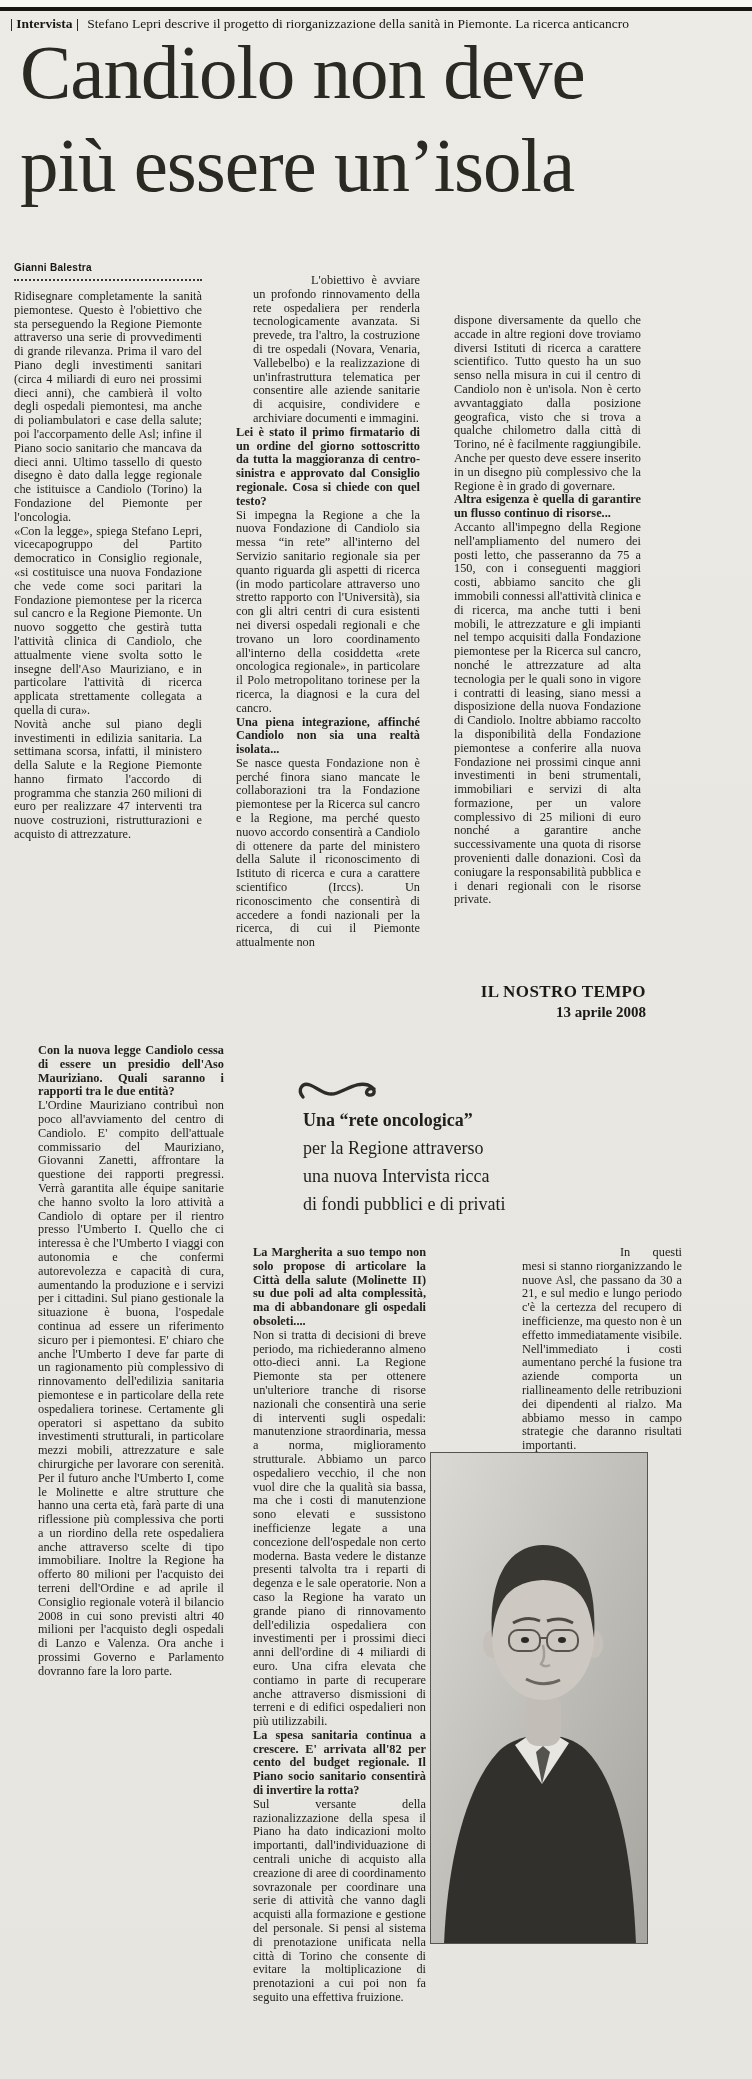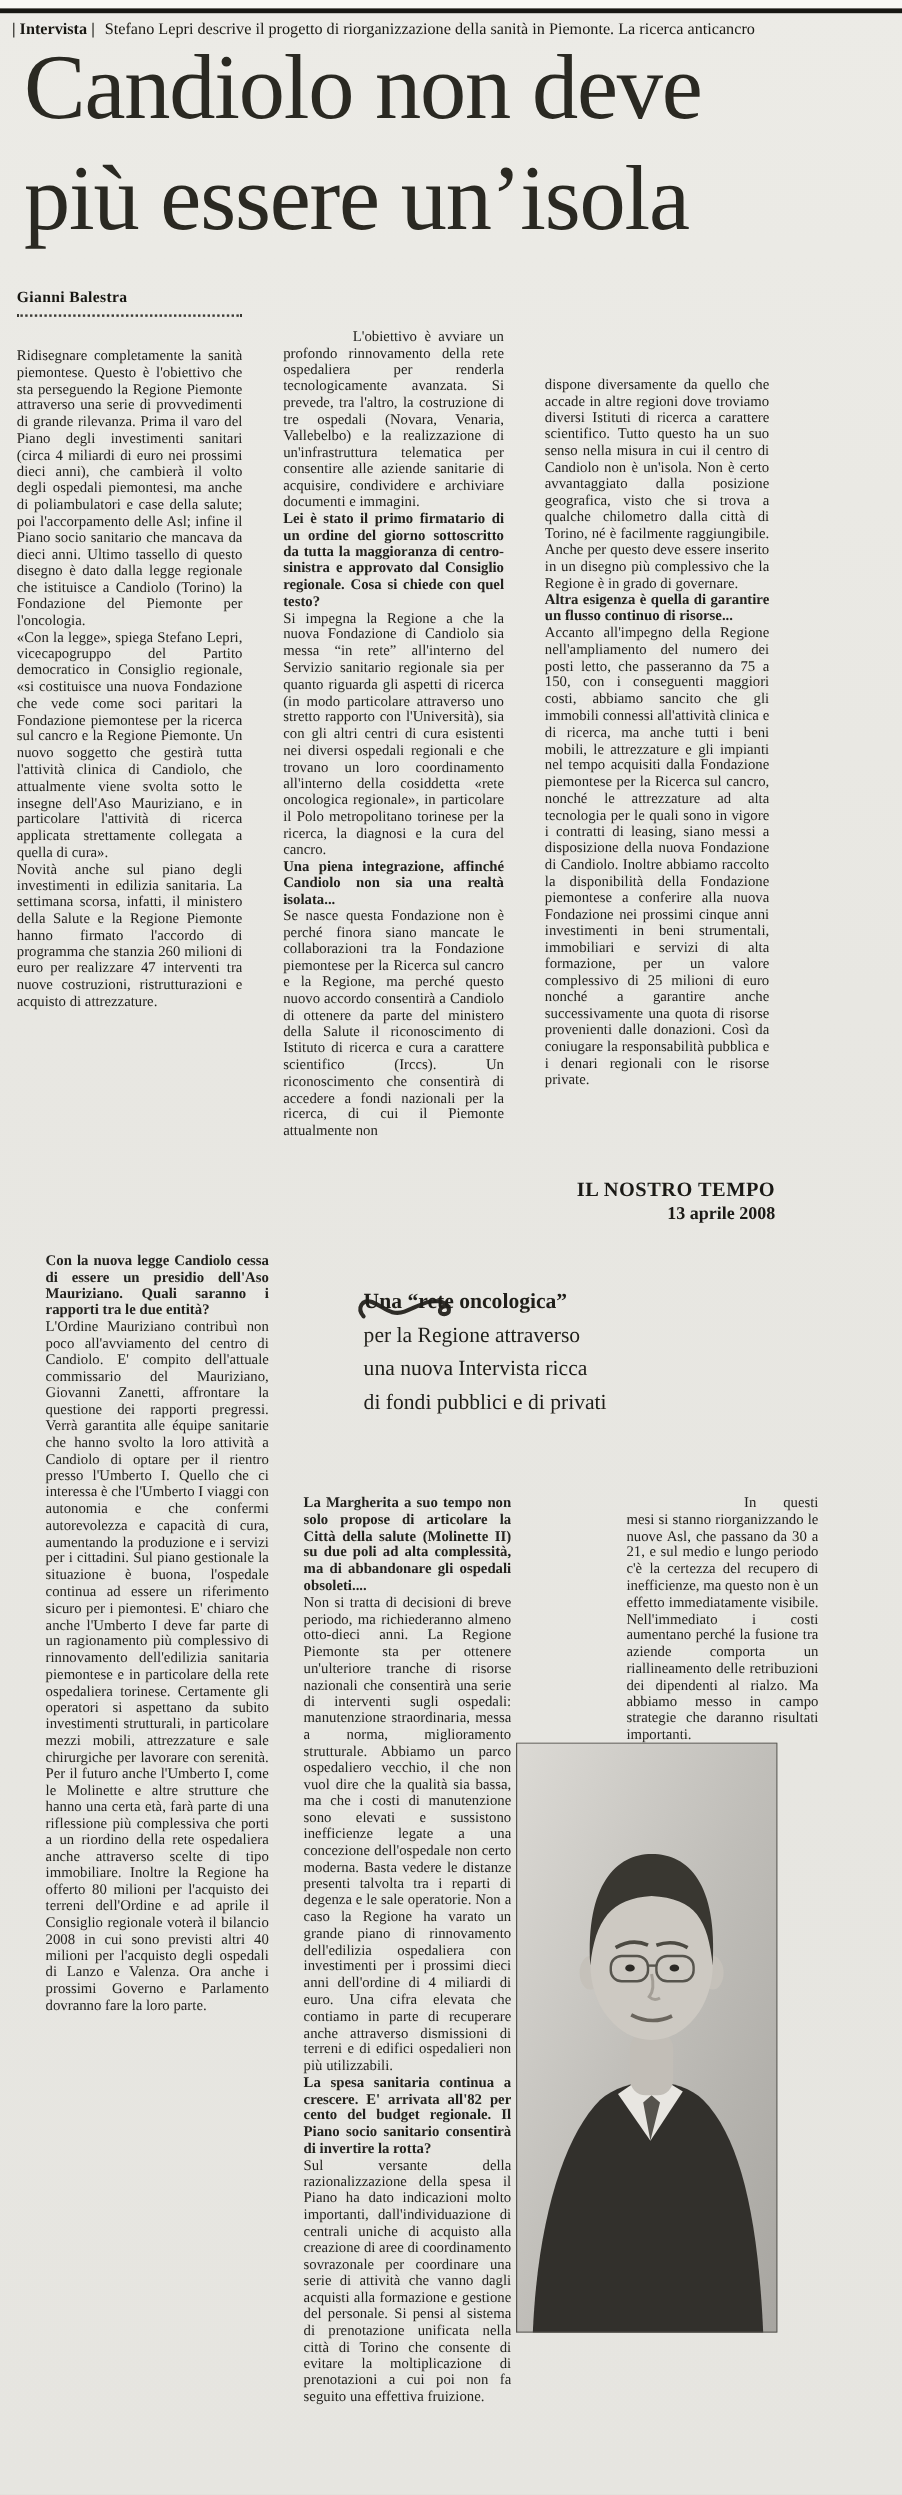--- a/index.html
+++ b/index.html
@@ -11,41 +11,41 @@
   }
   .top-margin { position:absolute; top:0; left:0; width:752px; height:7px; background:#f7f7f4; }
   .top-rule   { position:absolute; top:7px; left:0; width:752px; height:4px; background:#171713; }
   .kicker { position:absolute; top:16px; left:10px; font-size:13.5px; white-space:nowrap; color:#191813; }
   .kicker-label { font-weight:bold; margin-right:5px; }
   .headline {
     position:absolute; top:26px; left:20px; margin:0; font-weight:normal;
     font-size:77px; line-height:93px; letter-spacing:-1px; color:#2a2922; width:700px;
   }
   .byline {
-    position:absolute; top:240px; left:14px; width:188px;
-    font-family:Liberation Serif, serif; font-weight:bold;
-    font-size:13px; letter-spacing:.3px; padding-bottom:6px;
+    position:absolute; top:262px; left:14px; width:188px;
+    font-family:Liberation Sans, sans-serif; font-weight:bold;
+    font-size:10px; letter-spacing:.3px; padding-bottom:6px;
     border-bottom:2px dotted #3a3933; color:#181712;
   }
   .col { position:absolute; text-align:justify; font-size:12.3px; line-height:13.8px; color:#23221e; }
   .col p { margin:0; }
   p.q { font-weight:bold; }
-  p.indent1 { text-indent:58px; }
+  p.indent1 { text-indent:58px;margin-left:17px; }
   p.bindent { text-indent:98px; }
   .col1 { left:14px;  top:290px;  width:188px; }
   .col2 { left:236px; top:274px;  width:184px; }
   .col3 { left:454px; top:274px;  width:187px;margin-top:40px; }
   .credit { position:absolute; top:982px; left:396px; width:250px; text-align:right; font-weight:bold; color:#1b1a16; }
   .credit-paper { font-size:17px; letter-spacing:.4px; }
   .credit-date  { font-size:15px; margin-top:2px; }
   .bleft  { left:38px;  top:1044px; width:186px; }
   .bmid   { left:253px; top:1246px; width:173px; }
   .bright { left:487px; top:1246px; width:160px;margin-left:35px; }
   .flourish { position:absolute; left:294px; top:1076px; width:88px; height:30px; }
-  .pullquote { position:absolute; left:303px; top:1070px; font-size:18px; line-height:28px; color:#201f1a; }
+  .pullquote { position:absolute; left:303px; top:1106px; font-size:18px; line-height:28px; color:#201f1a; }
   .pullquote div { white-space:nowrap; }
   .pq1 { font-weight:bold; }
   .photo-frame { position:absolute; left:430px; top:1452px; width:218px; height:492px; }
 </style>
 </head>
 <body>
 
 <div class="page">
 
   <div class="top-margin"></div>

